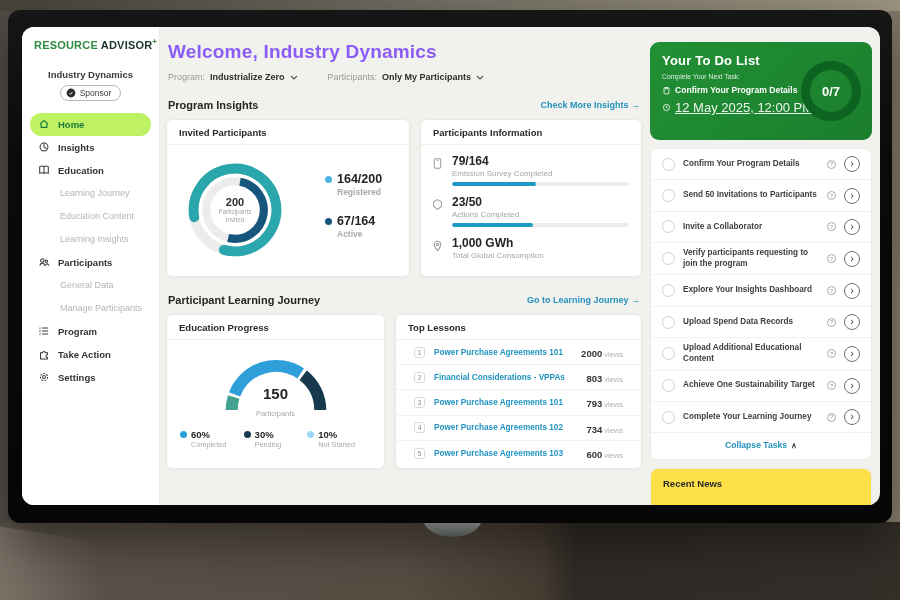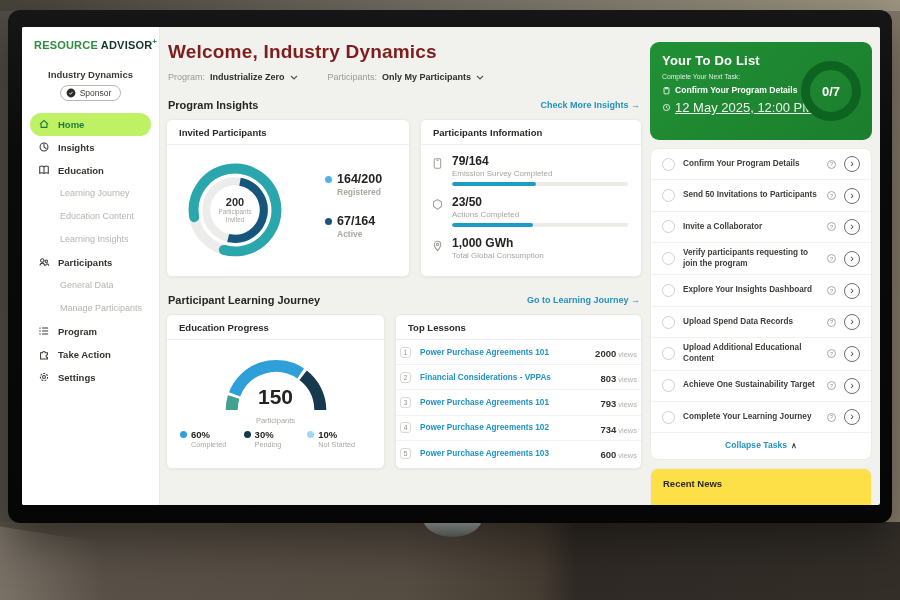--- a/index.html
+++ b/index.html
@@ -17,21 +17,21 @@
   .bg-corner { position:absolute; left:-40px; top:540px; width:240px; height:140px; transform:rotate(9deg);
     background:linear-gradient(75deg,rgba(196,188,172,.45),rgba(196,188,172,0) 60%); }
   .stand { position:absolute; left:423px; top:500px; width:59px; height:37px; border-radius:50%;
     background:linear-gradient(180deg,#eef2f2 0%,#c3c9c7 45%,#878d88 80%,#5f645f 100%); z-index:1; }
 
   
   .monitor { position:absolute; left:8px; top:10px; width:884px; height:513px; border-radius:12px;
     background:linear-gradient(180deg,#161616,#0a0a0a 30%,#060606); z-index:2;
     box-shadow:0 20px 45px rgba(0,0,0,.4); }
   .ui { position:absolute; left:14px; top:17px; width:858px; height:478px; background:#f1f1ee;
-    display:flex; overflow:hidden; border-radius:2px;
+    display:flex; overflow:hidden; border-radius:12px;
     font-family:"Liberation Sans", sans-serif; color:#2e2e2c; }
 
   
   .sidebar { width:138px; background:#ffffff; border-right:1px solid #e9e9e5; flex:none; }
   .logo { padding:10px 12px 9px; border-bottom:1px solid #ececе8; border-bottom:1px solid #ececе8;
     font-size:11px; font-weight:700; letter-spacing:.2px; white-space:nowrap; }
   .logo .g { color:#2f8b3f; } .logo .d { color:#17352e; }
   .logo sup { color:#2f8b3f; font-size:8px; }
   .org { text-align:center; padding:9px 6px 9px; }
   .org-name { font-size:9.5px; font-weight:700; color:#3a3a37; }
@@ -39,21 +39,21 @@
     border-radius:10px; padding:2px 9px 2px 5px; font-size:8.5px; color:#3c3c39; background:#fff; }
   .nav { padding:2px 8px; }
   .nav-item { height:23px; display:flex; align-items:center; gap:8px; padding:0 8px; border-radius:12px;
     font-size:9.5px; font-weight:700; color:#33332f; cursor:pointer; }
   .nav-item svg { flex:none; }
   .nav-item.active { background:#bef264; color:#1f7a3c; }
   .nav-item.sub { padding-left:30px; font-weight:400; color:#b5b5b0; font-size:9px; }
 
   
   .main { flex:1; padding:0 8px 0 6px; min-width:0; }
-  .welcome { margin:14px 0 0 2px; font-size:19px; font-weight:700; color:#7f1d1d; letter-spacing:.2px; }
+  .welcome { margin:14px 0 0 2px; font-size:19px; font-weight:700; color:#8b5cf6; letter-spacing:.2px; }
   .filters { display:flex; gap:30px; margin:9px 0 0 2px; align-items:center; }
   .filter { display:flex; align-items:center; gap:5px; font-size:9px; color:#9a9a95; }
   .filter b { color:#2e2e2b; font-size:9px; }
   .sec-row { display:flex; align-items:center; justify-content:space-between; margin:17px 2px 0; }
   .sec-title { font-size:11px; font-weight:700; color:#262624; }
   .sec-link { font-size:9px; font-weight:700; color:#2492bd; cursor:pointer; }
   .cards { display:flex; gap:10px; margin-top:8px; }
   .card { background:#fff; border:1px solid #e9e9e5; border-radius:6px; box-shadow:0 1px 3px rgba(40,40,40,.05); }
   .card-hd { padding:7px 12px 6px; border-bottom:1px solid #efefec; font-size:9.5px; font-weight:700; color:#2a2a28; }
 
@@ -77,30 +77,30 @@
   .stat-ic { width:13px; padding-top:3px; flex:none; }
   .stat-val { font-size:12px; font-weight:700; color:#242422; }
   .stat-lab { font-size:8px; color:#a5a5a0; margin:1px 0 4px; }
   .bar { width:176px; height:4px; border-radius:2px; background:#ebebe8; overflow:hidden; }
   .bar > i { display:block; height:100%; border-radius:2px; background:#1d9bc4; }
 
   
   .card-edu { width:219px; height:155px; }
   .gauge-wrap { position:relative; width:140px; margin:9px auto 0; }
   .gauge-center { position:absolute; left:0; right:0; top:36px; text-align:center; }
-  .gauge-center b { font-size:21px; color:#242422; display:block; }
+  .gauge-center b { font-size:15px; color:#242422; display:block; }
   .gauge-center span { font-size:7.5px; color:#a7a7a2; }
   .gleg { display:flex; padding:0 13px; margin-top:8px; }
   .gleg-item { width:33.3%; }
   .gleg-val { display:flex; align-items:center; gap:4px; font-size:9.5px; font-weight:700; color:#242422; }
   .gleg-lab { font-size:7.3px; color:#a9a9a4; padding-left:11px; }
 
   
   .card-lessons { flex:1; height:155px; }
-  .lesson { display:flex; align-items:center; padding:0 4px; height:25.2px; border-bottom:1px solid #f2f2ef; }
+  .lesson { display:flex; align-items:center; padding:0 18px; height:25.2px; border-bottom:1px solid #f2f2ef; }
   .lesson:last-child { border-bottom:none; }
   .rank { width:11px; height:11px; border:1px solid #d9d9d4; border-radius:3px; font-size:6.5px; color:#8d8d88;
     display:flex; align-items:center; justify-content:center; margin-right:9px; flex:none; }
   .lesson-title { flex:1; font-size:8.2px; font-weight:700; color:#2193c1; cursor:pointer; white-space:nowrap;
     overflow:hidden; }
   .lesson-views b { font-size:9.5px; color:#33332f; }
   .lesson-views em { font-style:normal; font-size:7.5px; color:#b1b1ac; margin-left:2px; }
 
   
   .right { width:222px; margin-right:8px; flex:none; }

